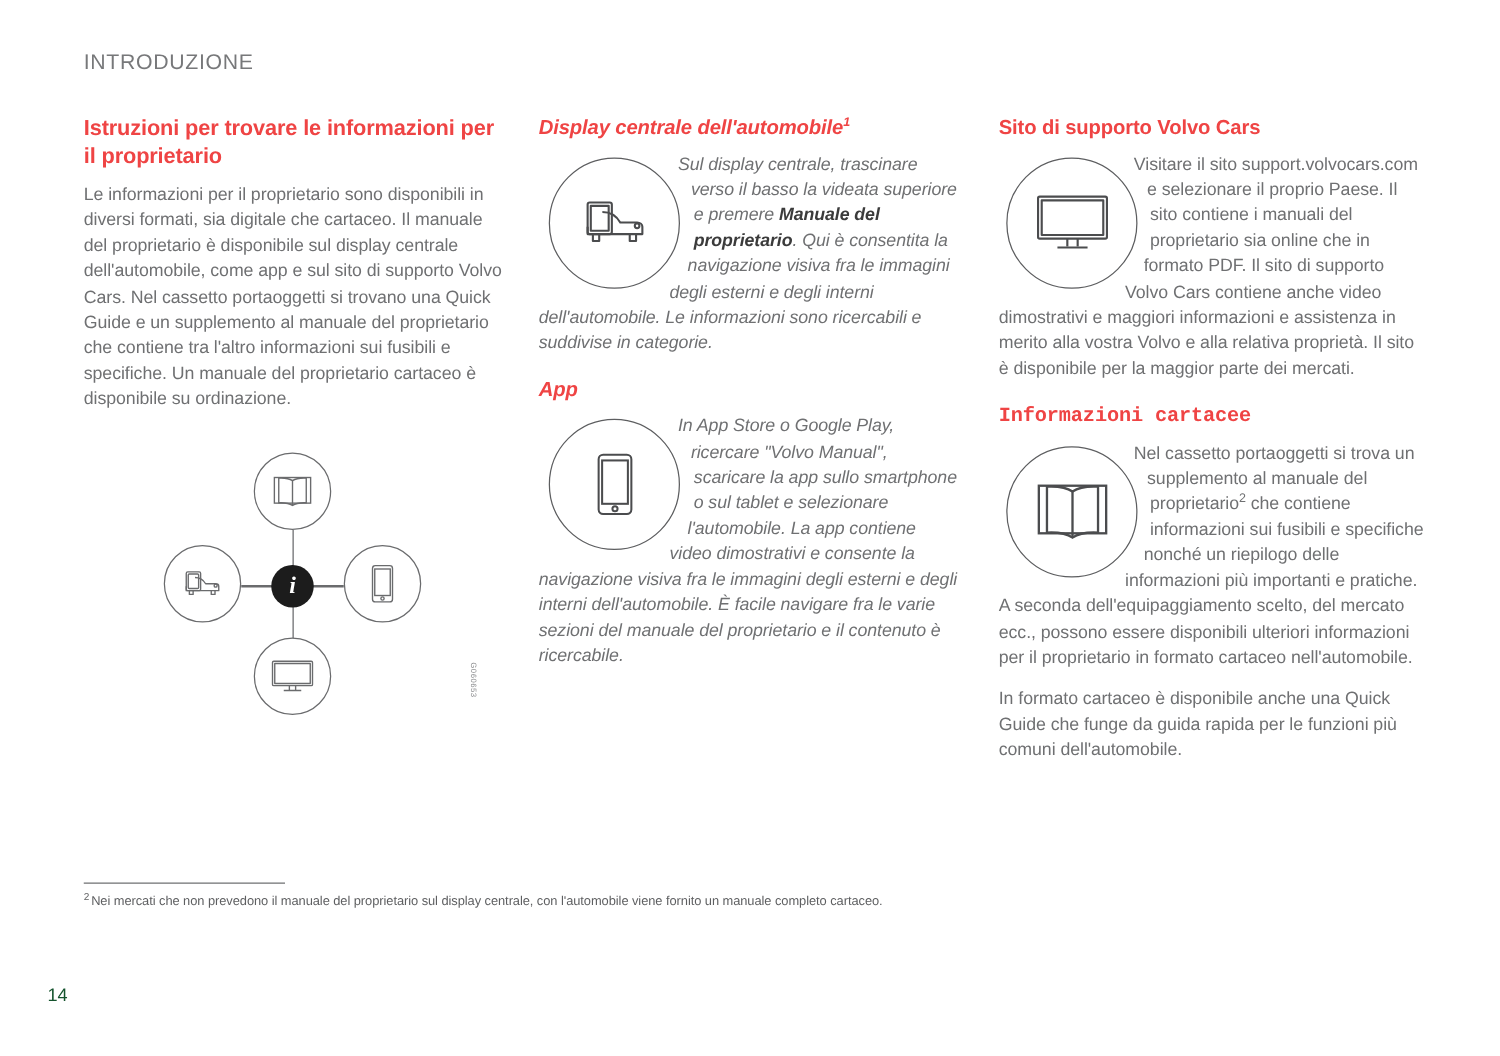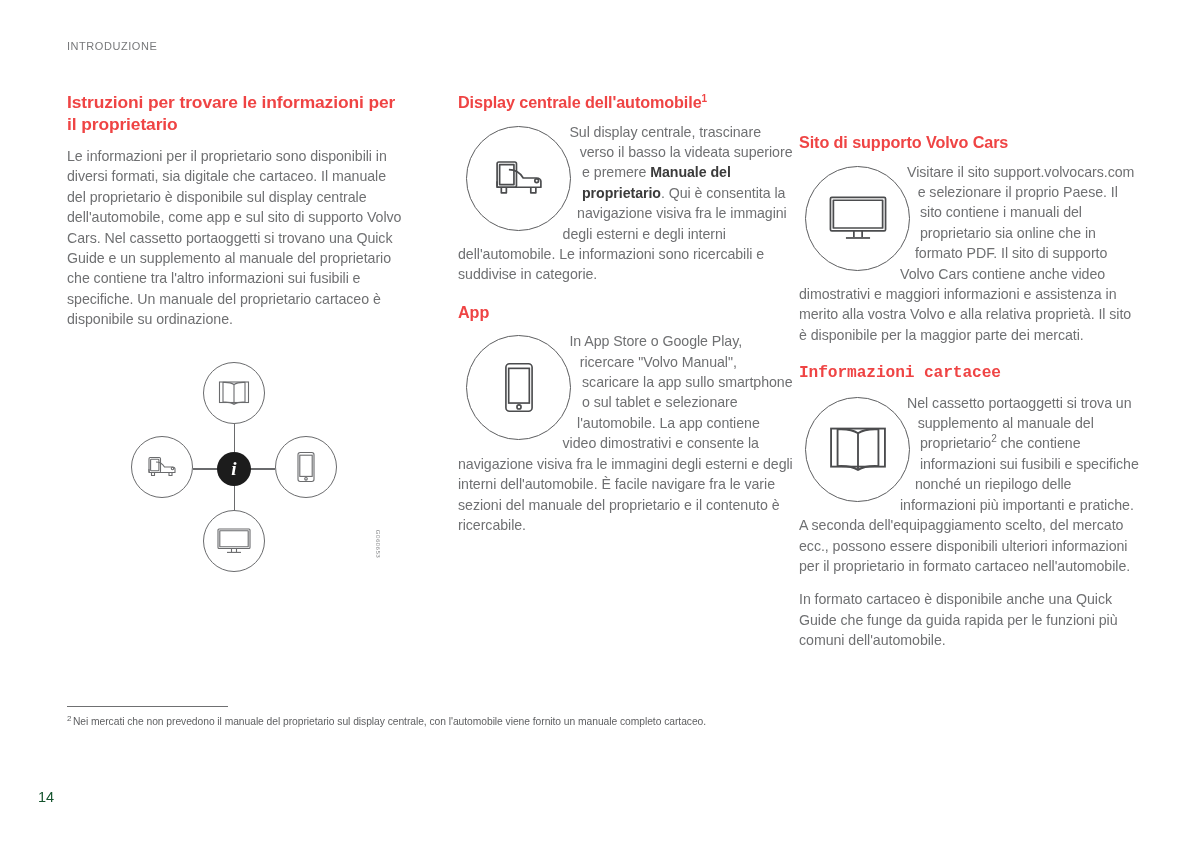--- a/index.html
+++ b/index.html
@@ -17,34 +17,34 @@
   .page {
     position: absolute;
     left: 0; top: 0;
     width: 1200px; height: 845px;
   }
 
   
   .running-head {
     position: absolute;
     left: 67px; top: 40px;
-    font-size: 11px;
+    font-size: 17px;
     letter-spacing: 0.55px;
     color: #77787a;
     font-weight: 400;
   }
 
   
   .col {
     position: absolute;
     top: 92px;
   }
   .col-1 { left: 67px;  width: 335px; }
-  .col-2 { left: 458px; width: 335px; }
-  .col-3 { left: 799px; width: 340px; margin-top: 40px; }
+  .col-2 { left: 431px; width: 335px; font-style: italic; }
+  .col-3 { left: 799px; width: 340px; }
 
   h2.sec-title {
     font-size: 16.2px;
     line-height: 20.5px;
     font-weight: bold;
     color: #ef4444;
     margin: 0 0 9px 0;
     letter-spacing: -0.1px;
   }
   h2.sec-title.big {

